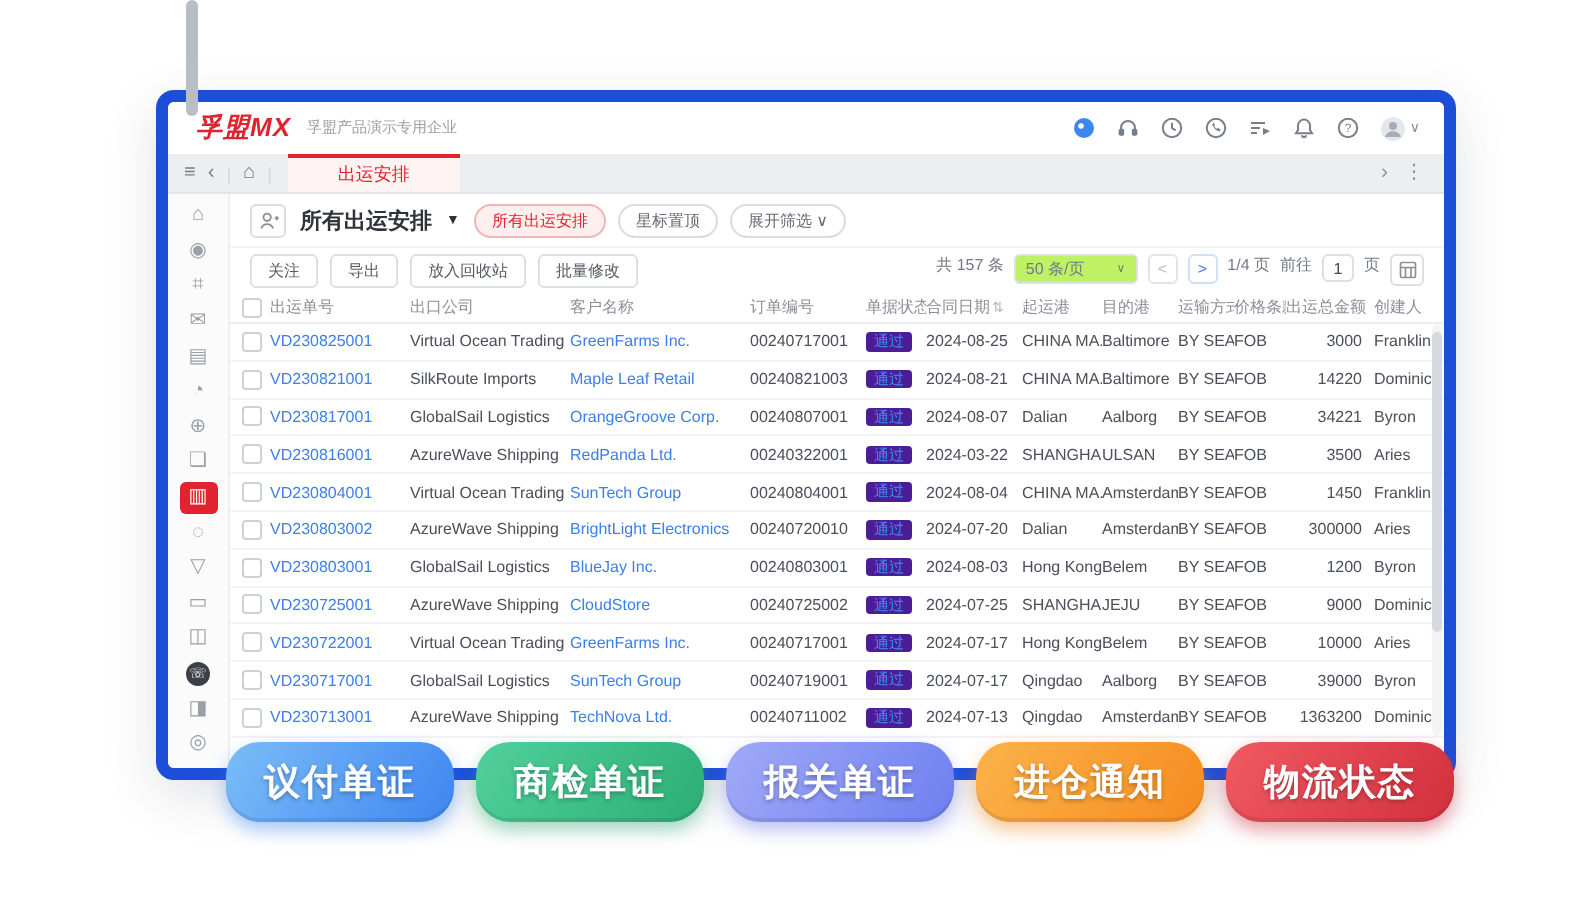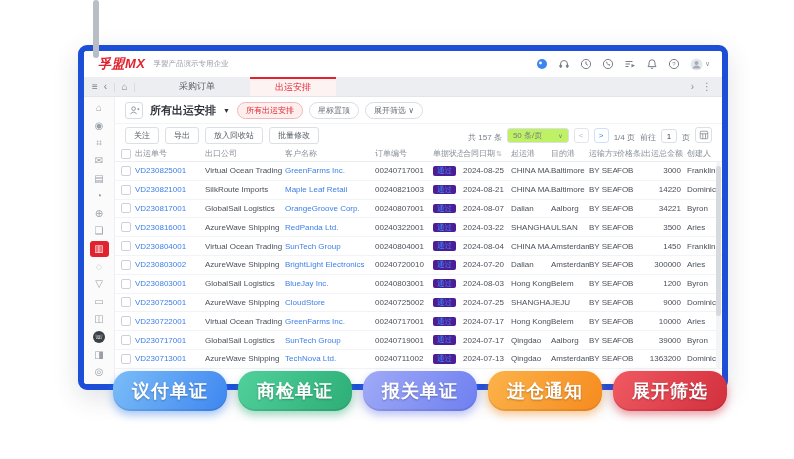--- a/index.html
+++ b/index.html
@@ -37,21 +37,21 @@
   .view-title{font-size:11px;font-weight:bold;color:#2f333a;}
   .caret{font-size:7px;color:#2f333a;}
   .fpill{font-size:8px;padding:2px 8px;border-radius:10px;border:1px solid #d9dce0;color:#666c75;background:#fff;white-space:nowrap;}
   .fpill.red{border-color:#f3b6b6;background:#fdefee;color:#e0232e;}
   .t1-right{margin-left:auto;display:flex;align-items:center;gap:9px;}
   .vdiv{width:1px;height:12px;background:#e7e8eb;}
   .new-btn{background:#e0232e;color:#fff;font-size:9px;padding:3px 12px;border-radius:3px;}
   
   .toolbar2{height:22px;display:flex;align-items:center;gap:6px;padding:0 10px;flex:0 0 auto;}
   .abtn{font-size:8px;padding:2px 8px;border:1px solid #dcdfe3;border-radius:3px;color:#565c66;background:#fff;white-space:nowrap;}
-  .pag{margin-left:auto;display:flex;align-items:flex-end;gap:5px;color:#737a84;font-size:8px;}
+  .pag{margin-left:auto;display:flex;align-items:flex-start;gap:5px;color:#737a84;font-size:8px;}
   .psel{border:1px solid #dcdfe3;border-radius:3px;padding:1px 5px;display:flex;gap:16px;align-items:center;background:#bef264;}
   .pbtn{width:13px;height:13px;border:1px solid #e2e4e8;border-radius:3px;display:flex;align-items:center;justify-content:center;color:#b9bec5;font-size:8px;background:#fff;}
   .pinput{width:14px;height:12px;border:1px solid #dcdfe3;border-radius:3px;text-align:center;font-size:8px;color:#444;display:flex;align-items:center;justify-content:center;background:#fff;}
   .pgear{width:15px;height:14px;border:1px solid #dcdfe3;border-radius:3px;display:flex;align-items:center;justify-content:center;background:#fff;}
   
   .grid{display:grid;grid-template-columns:20px 70px 80px 90px 58px 30px 48px 40px 38px 28px 26px 44px 30px;align-items:center;}
   .thead{height:15px;flex:0 0 auto;border-bottom:1px solid #ebedf0;color:#8a8f99;font-size:8px;}
   .thead .hc{white-space:nowrap;overflow:hidden;}
   .rows{flex:1;min-height:0;overflow:hidden;}
   .trow{height:17.8px;border-bottom:1px solid #f2f3f6;font-size:8px;color:#4a4f59;}
@@ -138,21 +138,20 @@
 
     <div class="tabbar">
       <div class="tb-left">
         <span>≡</span>
         <span>‹</span>
         <span class="tb-sep">|</span>
         <span>⌂</span>
         <span class="tb-sep">|</span>
       </div>
       <div class="tabs" id="tabs">
-          <div class="tab">采购订单</div>
           <div class="tab active">出运安排</div>
         </div>
       <div class="tb-right">
         <span>›</span>
         <span>⋮</span>
       </div>
     </div>
 
     <div class="wbody">
       <div class="sidebar" id="sidebar">
@@ -447,15 +446,15 @@
         </div>
       </div>
     </div>
   </div>
 
   <div class="quick" id="quick-pills">
       <div class="qpill" style="background: linear-gradient(120deg, rgb(123, 189, 248), rgb(62, 134, 240)); box-shadow: rgba(62, 134, 240, 0.45) 0px 4px 9px, rgba(0, 0, 0, 0.08) 0px -2px 0px inset;">议付单证</div>
       <div class="qpill" style="background: linear-gradient(120deg, rgb(81, 208, 155), rgb(44, 174, 118)); box-shadow: rgba(44, 174, 118, 0.45) 0px 4px 9px, rgba(0, 0, 0, 0.08) 0px -2px 0px inset;">商检单证</div>
       <div class="qpill" style="background: linear-gradient(120deg, rgb(160, 170, 247), rgb(110, 127, 240)); box-shadow: rgba(110, 127, 240, 0.45) 0px 4px 9px, rgba(0, 0, 0, 0.08) 0px -2px 0px inset;">报关单证</div>
       <div class="qpill" style="background: linear-gradient(120deg, rgb(251, 179, 74), rgb(246, 139, 31)); box-shadow: rgba(246, 139, 31, 0.45) 0px 4px 9px, rgba(0, 0, 0, 0.08) 0px -2px 0px inset;">进仓通知</div>
-      <div class="qpill" style="background: linear-gradient(120deg, rgb(240, 90, 98), rgb(210, 47, 61)); box-shadow: rgba(210, 47, 61, 0.45) 0px 4px 9px, rgba(0, 0, 0, 0.08) 0px -2px 0px inset;">展开筛选</div>
+      <div class="qpill" style="background: linear-gradient(120deg, rgb(240, 90, 98), rgb(210, 47, 61)); box-shadow: rgba(210, 47, 61, 0.45) 0px 4px 9px, rgba(0, 0, 0, 0.08) 0px -2px 0px inset;">物流状态</div>
     </div>
 </div>
 
 </body></html>

